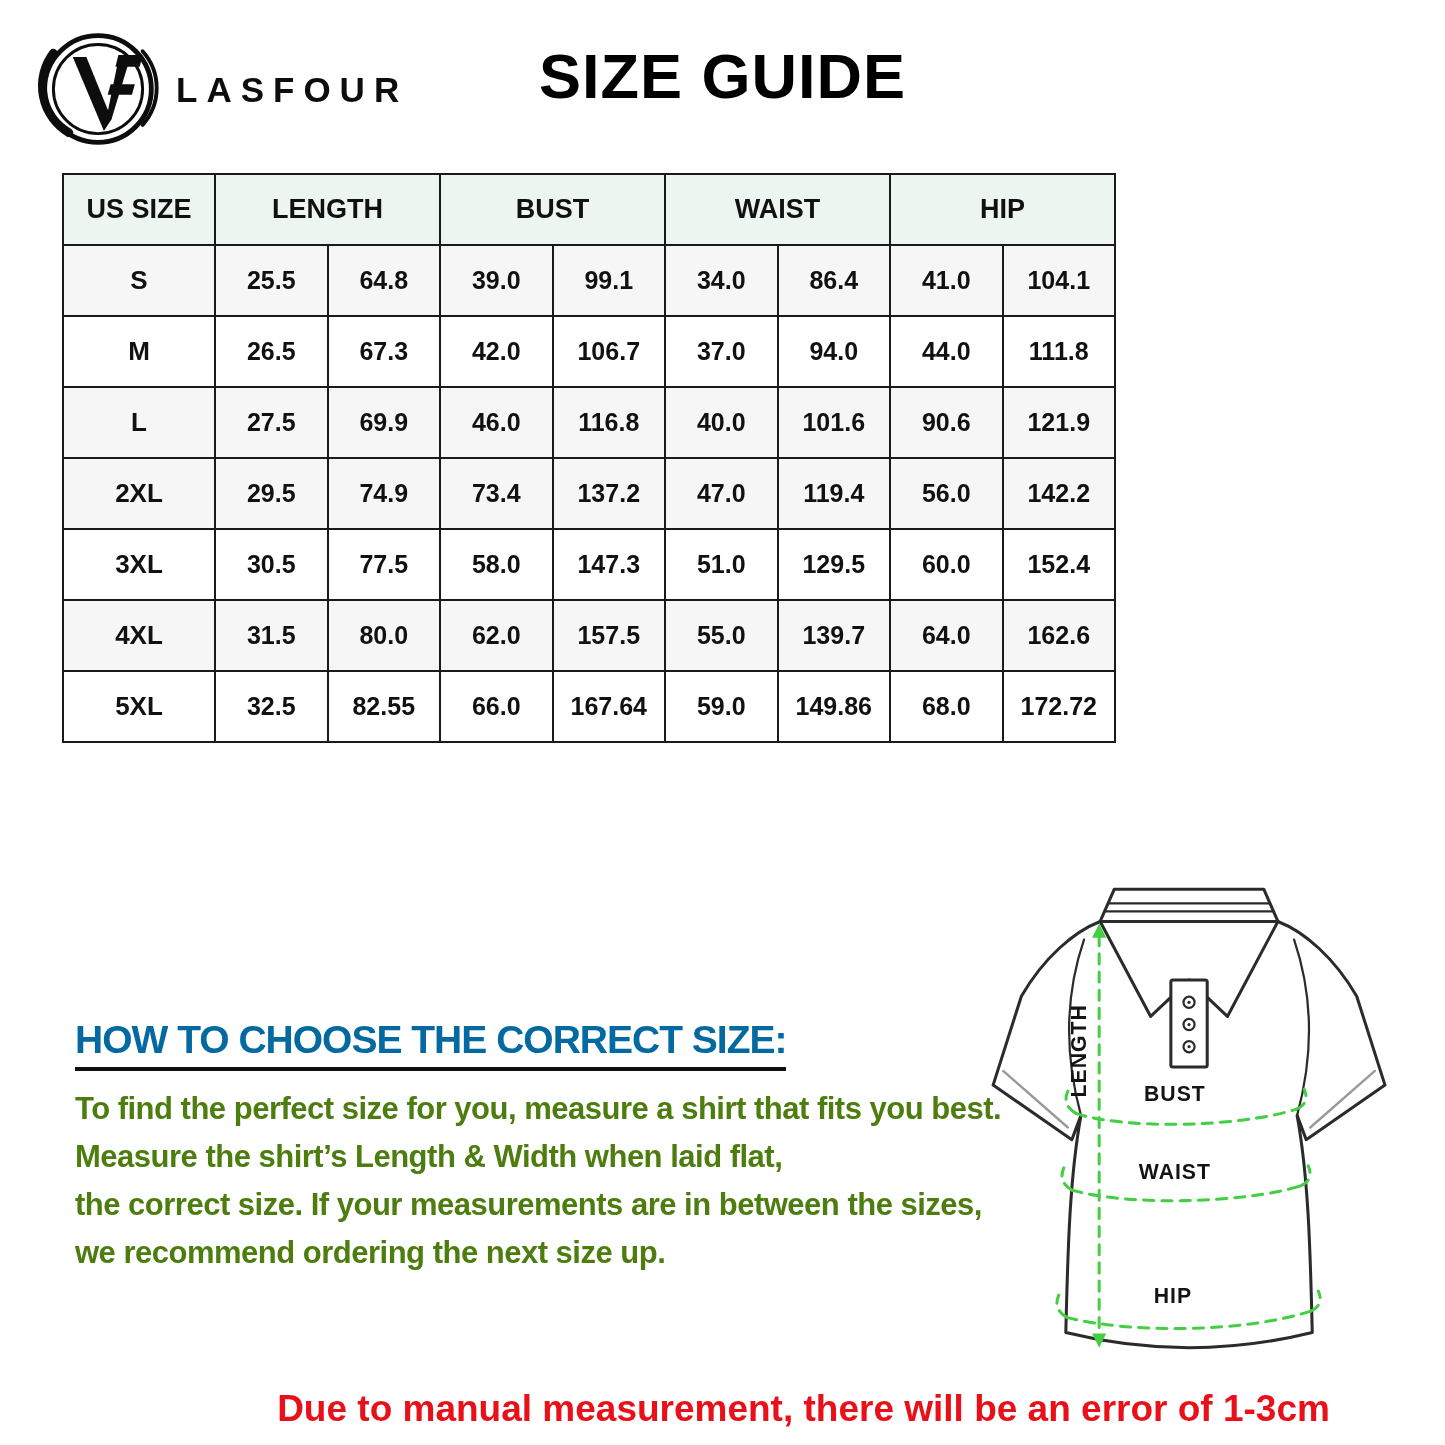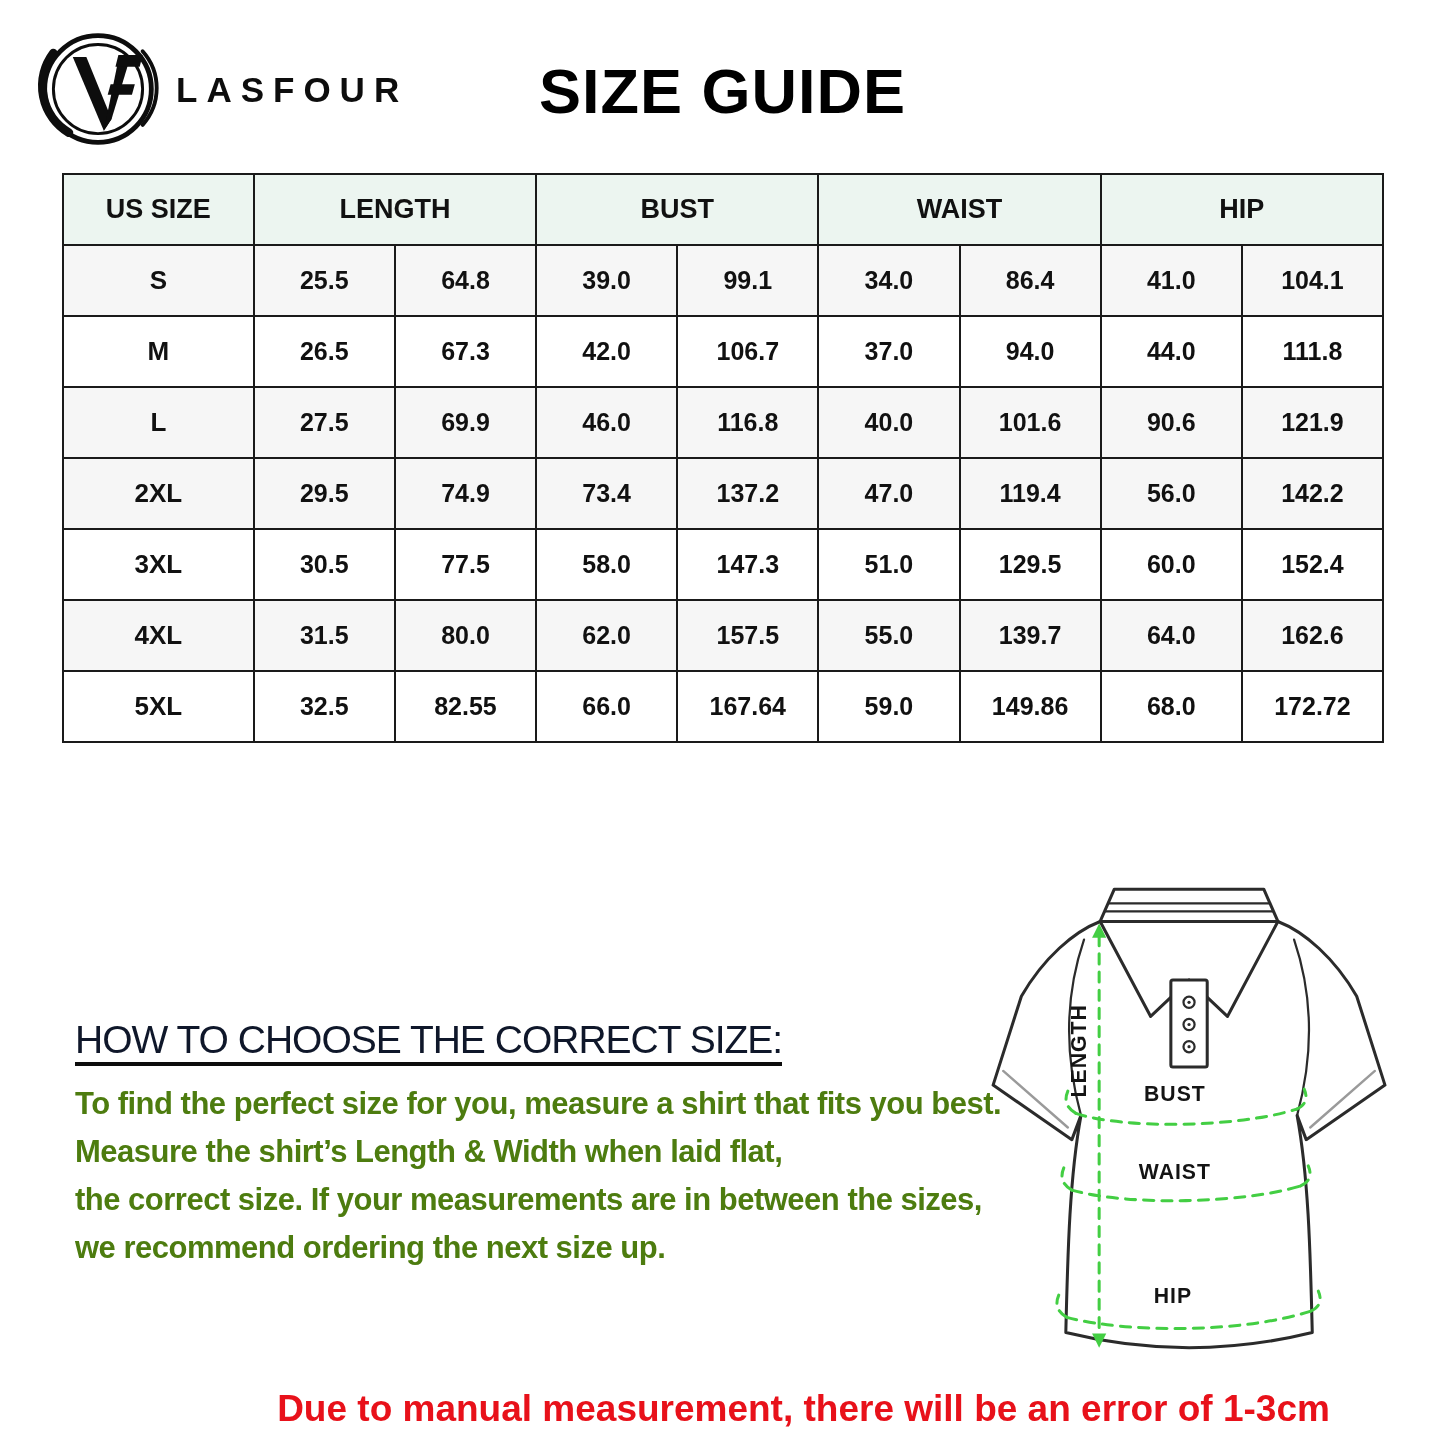--- a/index.html
+++ b/index.html
@@ -17,45 +17,45 @@
     position:relative;width:1445px;height:1445px;background:#fff;overflow:hidden;
     font-family:"Liberation Sans",sans-serif;color:var(--ink);
   }
   
   .logo{position:absolute;left:34px;top:28px;width:128px;height:124px;}
   .brand{
     position:absolute;left:176px;top:70px;font-size:35px;font-weight:bold;
     letter-spacing:9px;color:#0d0d0d;
   }
   .page-title{
-    position:absolute;left:0;right:0;top:55px;text-align:center;
+    position:absolute;left:0;right:0;top:40px;text-align:center;
     font-size:63px;font-weight:bold;letter-spacing:1px;color:#000;
   }
   
-  .size-table-wrap{position:absolute;left:62px;top:173px;width:1322px;}
+  .size-table-wrap{position:absolute;left:62px;top:173px;width:1054px;}
   table.size-table{
     width:100%;border-collapse:collapse;table-layout:fixed;
     border:2px solid var(--border_dark);
   }
   table.size-table th,table.size-table td{
     border:2px solid var(--border_dark);height:69px;text-align:center;
     vertical-align:middle;font-weight:bold;padding:0;
   }
   tr.group-row th{background:var(--header_mint);font-size:27px;}
   tr.unit-row th,tr.unit-row td{background:var(--row_white);font-size:26px;}
   tr.data-row th{font-size:26px;}
   tr.data-row td{font-size:25px;}
   tr.bg-light th,tr.bg-light td{background:var(--row_light);}
   tr.bg-white th,tr.bg-white td{background:var(--row_white);}
   tr.bg-xl th,tr.bg-xl td{background:var(--row_xl);}
   
   .howto{position:absolute;left:75px;top:1018px;width:930px;}
   .howto-heading{
-    display:inline-block;font-size:39px;font-weight:normal;letter-spacing:-1px;
-    border-bottom:4px solid #0d0d0d;color:#0f172a;
+    display:inline-block;font-size:39px;font-weight:bold;letter-spacing:-1px;
+    border-bottom:4px solid #0d0d0d;padding-bottom:5px;color:#0369a1;
   }
   .howto-lines{margin-top:14px;font-size:31px;font-weight:bold;
     letter-spacing:-0.5px;line-height:48px;color:#4d7c0f;}
   
   .shirt{position:absolute;left:950px;top:873px;width:470px;height:505px;}
   .shirt .outline{fill:#ffffff;stroke:#2b2b2b;stroke-width:3;stroke-linejoin:round;stroke-linecap:round;}
   .shirt .thin{fill:none;stroke:#2b2b2b;stroke-width:2.2;stroke-linecap:round;}
   .shirt .cuff{fill:none;stroke:#9a9a9a;stroke-width:2.4;stroke-linecap:round;}
   .shirt .dash{fill:none;stroke:var(--accent_green);stroke-width:3;stroke-dasharray:10 8;stroke-linecap:round;}
   .shirt .arrow{fill:var(--accent_green);stroke:none;}

